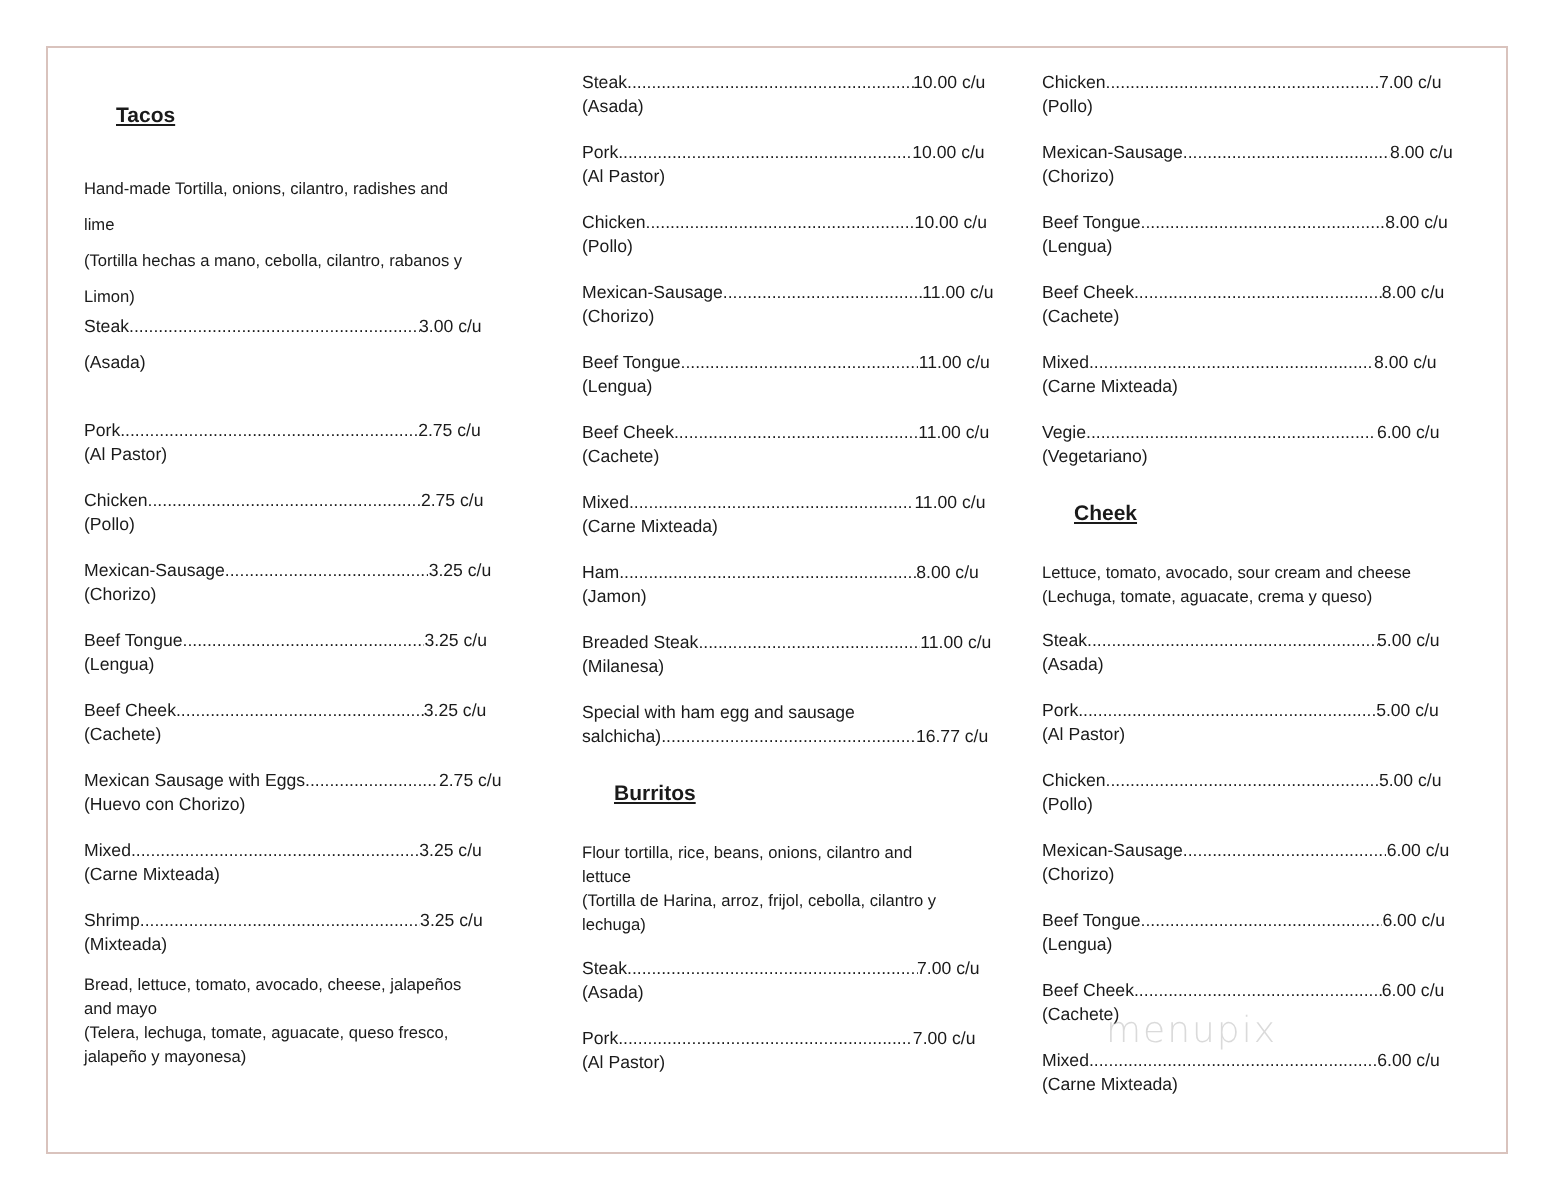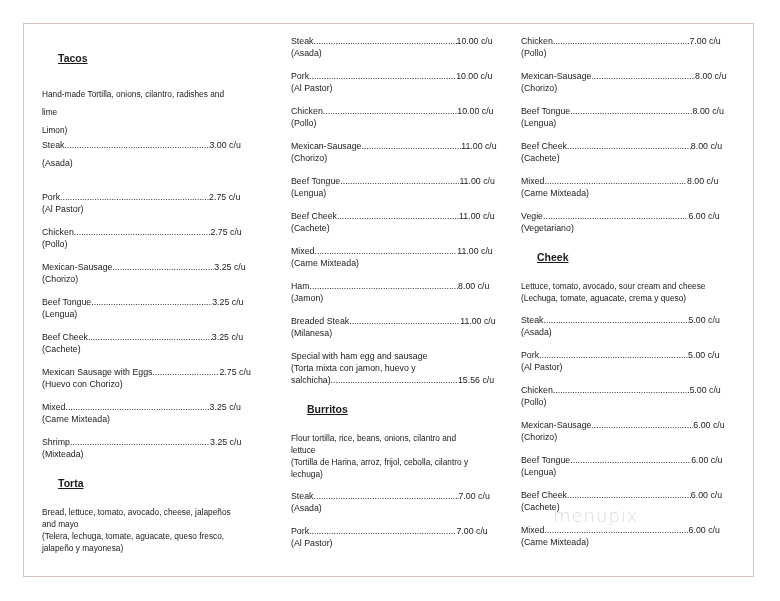--- a/index.html
+++ b/index.html
@@ -38,20 +38,21 @@
 </head>
 <body>
 
 <div class="frame"></div>
 
 <div class="col col1">
   <p class="sec-title">Tacos</p>
   <div style="height:4px"></div>
   <p class="desc loose">Hand-made Tortilla, onions, cilantro, radishes and</p>
   <p class="desc loose">lime</p>
+  <p class="desc loose">(Tortilla hechas a mano, cebolla, cilantro, rabanos y</p>
   <p class="desc loose">Limon)</p>
 
   <div class="item" style="margin-bottom:14px">
     <div class="line">
         <span class="name">Steak </span>
         <span class="dots"></span>
         <span class="price">3.00 c/u</span>
         <span style="width:36px"></span>
       </div>
     <span class="sub" style="margin-top:6px">(Asada)</span>
@@ -123,21 +124,20 @@
   <div class="item" style="margin-bottom:8px">
     <div class="line">
         <span class="name">Shrimp</span>
         <span class="dots"></span>
         <span class="price">3.25 c/u</span>
         <span style="width:36px"></span>
       </div>
     <span class="sub">(Mixteada)</span>
   </div>
 
-  <p class="sec-title">Torta</p>
   <p class="desc">Bread, lettuce, tomato, avocado, cheese, jalapeños</p>
   <p class="desc">and mayo</p>
   <p class="desc">(Telera, lechuga, tomate, aguacate, queso fresco,</p>
   <p class="desc">jalapeño y mayonesa)</p>
 </div>
 
 <div class="col col2">
   <div class="item">
     <div class="line">
         <span class="name">Steak</span>
@@ -214,25 +214,24 @@
     <div class="line">
         <span class="name">Breaded Steak </span>
         <span class="dots"></span>
         <span class="price">11.00 c/u</span>
         <span style="width:30px"></span>
       </div>
     <span class="sub">(Milanesa)</span>
   </div>
   <div class="item" style="margin-bottom:8px">
     <span class="sub">Special with ham egg and sausage</span>
-    <span class="sub">(Torta mixta con jamon, huevo y</span>
     <div class="line">
         <span class="name">salchicha)</span>
         <span class="dots"></span>
-        <span class="price">15.56 c/u</span>
+        <span class="price">16.77 c/u</span>
         <span style="width:30px"></span>
       </div>
   </div>
 
   <p class="sec-title">Burritos</p>
   <p class="desc">Flour tortilla, rice, beans, onions, cilantro and</p>
   <p class="desc">lettuce</p>
   <p class="desc">(Tortilla de Harina, arroz, frijol, cebolla, cilantro y</p>
   <p class="desc">lechuga)</p>
   <div style="height:10px"></div>

